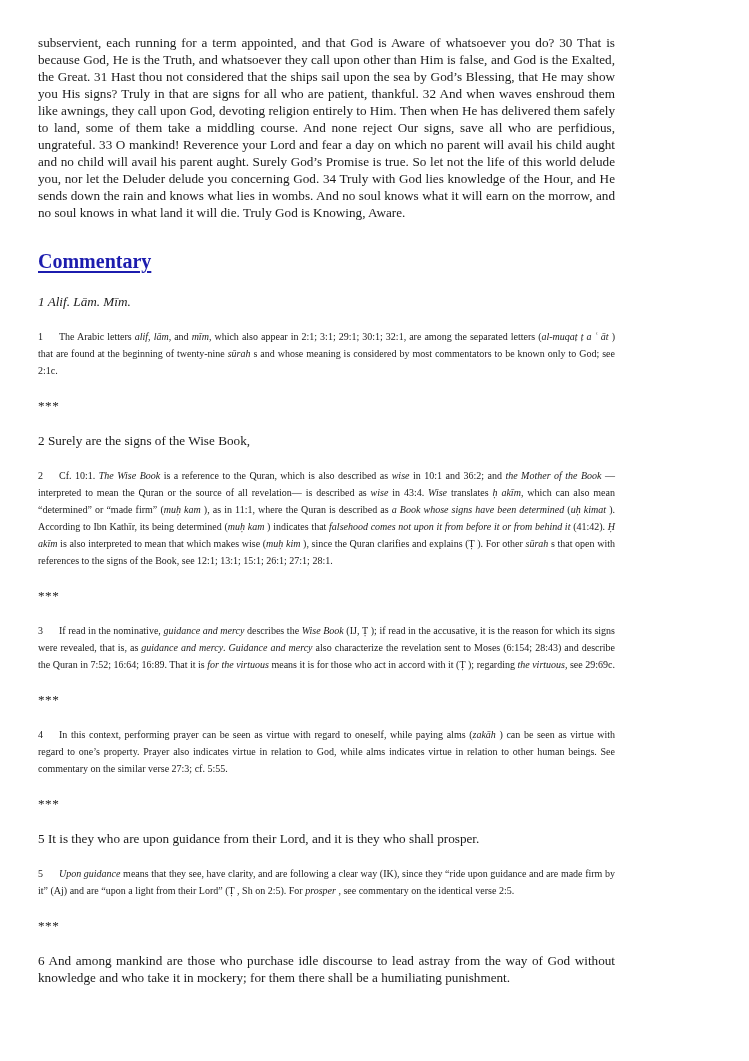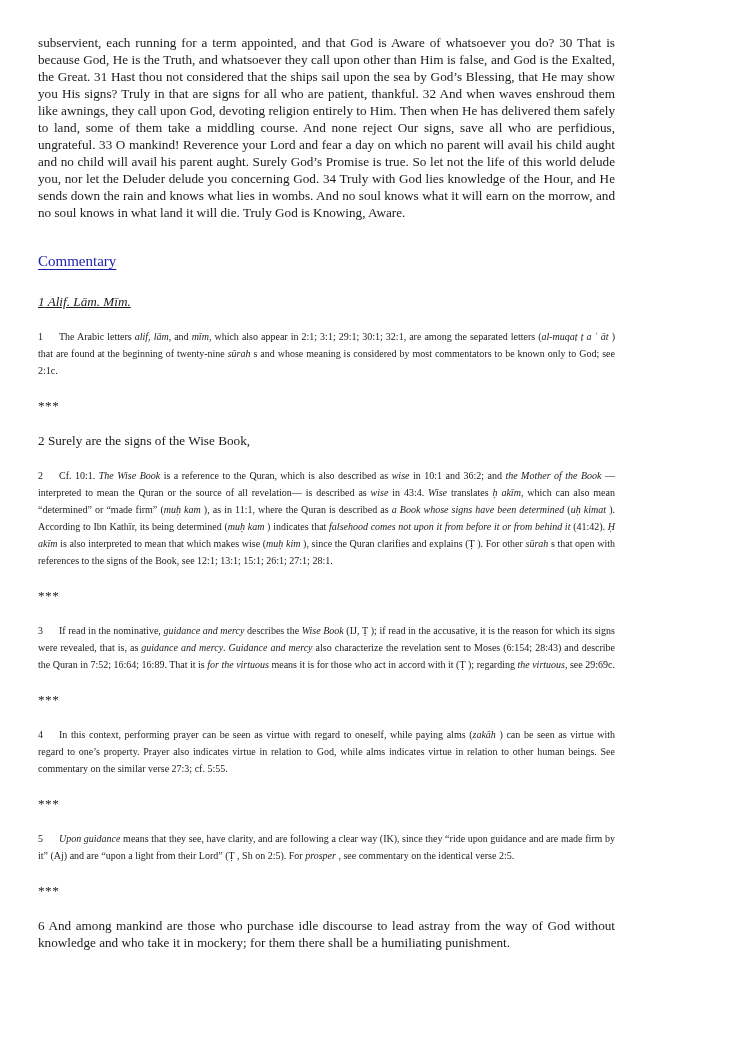--- a/index.html
+++ b/index.html
@@ -24,41 +24,40 @@
   .verse-block {
     font-size: 13.2px;
     line-height: 17.0px;
     text-align: justify;
     text-justify: inter-word;
     margin: 0 0 6px 0;
     hyphens: none;
   }
   .commentary-heading {
     color: #1c1cae;
-    font-weight: normal;
-    font-size: 15px;
+    font-weight: bold;
+    font-size: 20px;
     line-height: 24px;
     text-decoration: underline;
     text-underline-offset: 3px;
     margin: 22px 0 20px 0;
     display: inline-block;
   }
   .heading-wrap {
     margin: 0;
     padding: 0;
   }
   .verse-line {
     font-size: 13.2px;
     line-height: 17.0px;
     text-align: justify;
     margin: 0 0 18px 0;
   }
   .verse-line.italicized {
     font-style: italic;
-    text-decoration: underline;
   }
   .commentary-para {
     font-size: 10px;
     line-height: 17.0px;
     text-align: justify;
     text-justify: inter-word;
     margin: 0 0 18px 0;
     padding-left: 0;
   }
   .cnum {
@@ -93,18 +92,19 @@
       <p class="verse-line italicized"><span>1</span><span> Alif. Lām. Mīm.</span></p>
       <p class="commentary-para"><span class="cnum">1</span><span class="cgap"></span><span>The Arabic letters <i>alif</i>, <i>lām</i>, and <i>mīm</i>, which also appear in 2:1; 3:1; 29:1; 30:1; 32:1, are among the separated letters (<i>al-muqaṭ ṭ a ʿ āt</i> ) that are found at the beginning of twenty-nine <i>sūrah</i> s and whose meaning is considered by most commentators to be known only to God; see 2:1c.</span></p>
       <p class="sep">***</p>
       <p class="verse-line"><span>2</span><span> Surely are the signs of the Wise Book,</span></p>
       <p class="commentary-para"><span class="cnum">2</span><span class="cgap"></span><span>Cf. 10:1. <i>The Wise Book</i> is a reference to the Quran, which is also described as <i>wise</i> in 10:1 and 36:2; and <i>the Mother of the Book</i> — interpreted to mean the Quran or the source of all revelation— is described as <i>wise</i> in 43:4. <i>Wise</i> translates <i>ḥ akīm</i>, which can also mean “determined” or “made firm” (<i>muḥ kam</i> ), as in 11:1, where the Quran is described as <i>a Book whose signs have been determined</i> (<i>uḥ kimat</i> ). According to Ibn Kathīr, its being determined (<i>muḥ kam</i> ) indicates that <i>falsehood comes not upon it from before it or from behind it</i> (41:42). <i>Ḥ akīm</i> is also interpreted to mean that which makes wise (<i>muḥ kim</i> ), since the Quran clarifies and explains (Ṭ ). For other <i>sūrah</i> s that open with references to the signs of the Book, see 12:1; 13:1; 15:1; 26:1; 27:1; 28:1.</span></p>
       <p class="sep">***</p>
       <p class="commentary-para"><span class="cnum">3</span><span class="cgap"></span><span>If read in the nominative, <i>guidance and mercy</i> describes the <i>Wise Book</i> (IJ, Ṭ ); if read in the accusative, it is the reason for which its signs were revealed, that is, as <i>guidance and mercy</i>. <i>Guidance and mercy</i> also characterize the revelation sent to Moses (6:154; 28:43) and describe the Quran in 7:52; 16:64; 16:89. That it is <i>for the virtuous</i> means it is for those who act in accord with it (Ṭ ); regarding <i>the virtuous,</i> see 29:69c.</span></p>
       <p class="sep">***</p>
       <p class="commentary-para"><span class="cnum">4</span><span class="cgap"></span><span>In this context, performing prayer can be seen as virtue with regard to oneself, while paying alms (<i>zakāh</i> ) can be seen as virtue with regard to one’s property. Prayer also indicates virtue in relation to God, while alms indicates virtue in relation to other human beings. See commentary on the similar verse 27:3; cf. 5:55.</span></p>
       <p class="sep">***</p>
+      <p class="verse-line"><span>5</span><span> It is they who are upon guidance from their Lord, and it is they who shall prosper.</span></p>
       <p class="commentary-para"><span class="cnum">5</span><span class="cgap"></span><span><i>Upon guidance</i> means that they see, have clarity, and are following a clear way (IK), since they “ride upon guidance and are made firm by it” (Aj) and are “upon a light from their Lord” (Ṭ , Sh on 2:5). For <i>prosper</i> , see commentary on the identical verse 2:5.</span></p>
       <p class="sep">***</p>
       <p class="verse-line"><span>6</span><span> And among mankind are those who purchase idle discourse to lead astray from the way of God without knowledge and who take it in mockery; for them there shall be a humiliating punishment.</span></p>
     </div>
 
 </div>
 
 </body></html>

